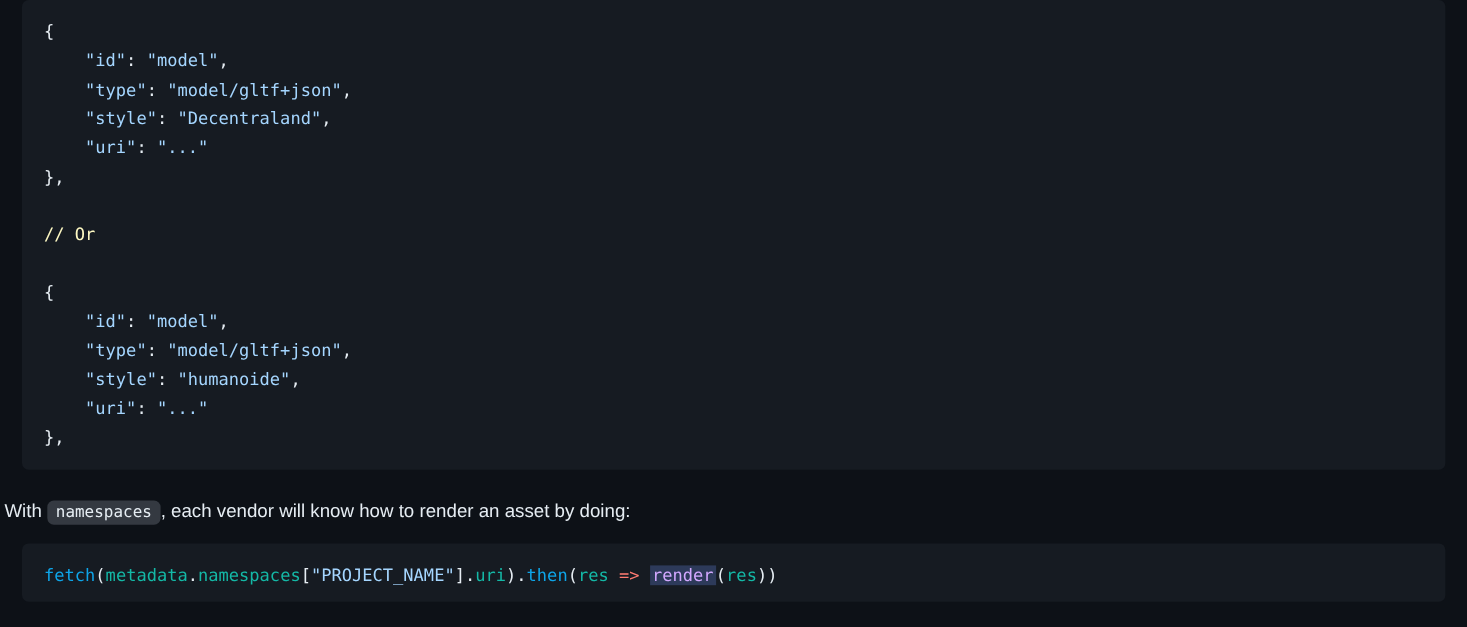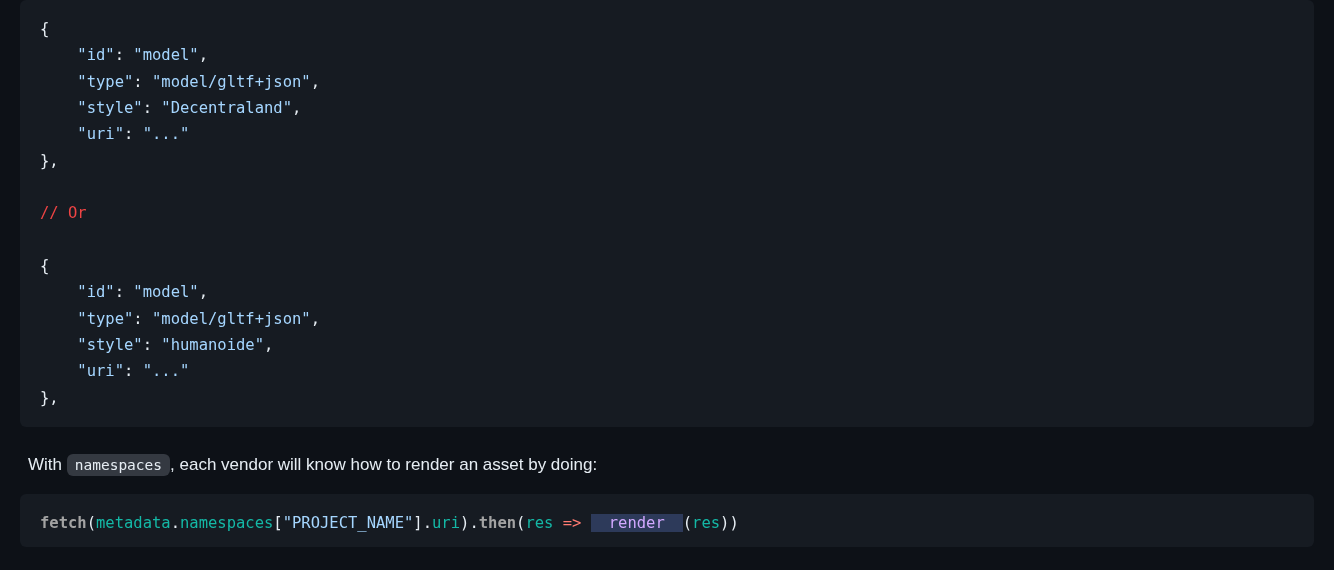--- a/index.html
+++ b/index.html
@@ -25,32 +25,32 @@
       font-size: 15.5px;
       line-height: 1.7;
       overflow-x: auto;
     }
     .code-line {
       white-space: pre;
     }
     .punct { color: #e6edf3; }
     .key { color: #a5d6ff; }
     .string { color: #a5d6ff; }
-    .comment { color: #ef4444; }
-    .func { color: #a3a3a3; font-weight: bold; }
+    .comment { color: #fef9c3; }
+    .func { color: #0ea5e9; }
     .ident { color: #14b8a6; }
     .bracket-str { color: #a5d6ff; }
     .arrow { color: #ff7b72; }
-    .render-hl { background-color: #2d3a5a; color: #d2a8ff; padding: 0 18px; }
+    .render-hl { background-color: #2d3a5a; color: #d2a8ff; padding: 0 2px; }
 
     .prose {
       color: #e6edf3;
       font-size: 17px;
       line-height: 1.6;
-      padding: 8px 20px 16px 28px;
+      padding: 8px 20px 16px 4px;
     }
     .inline-code {
       background-color: #343941;
       border-radius: 6px;
       padding: 3px 8px;
       font-family: ui-monospace, SFMono-Regular, "SF Mono", Menlo, Consolas, monospace;
       font-size: 14.5px;
       color: #e6edf3;
     }
     .code-block-bottom {

